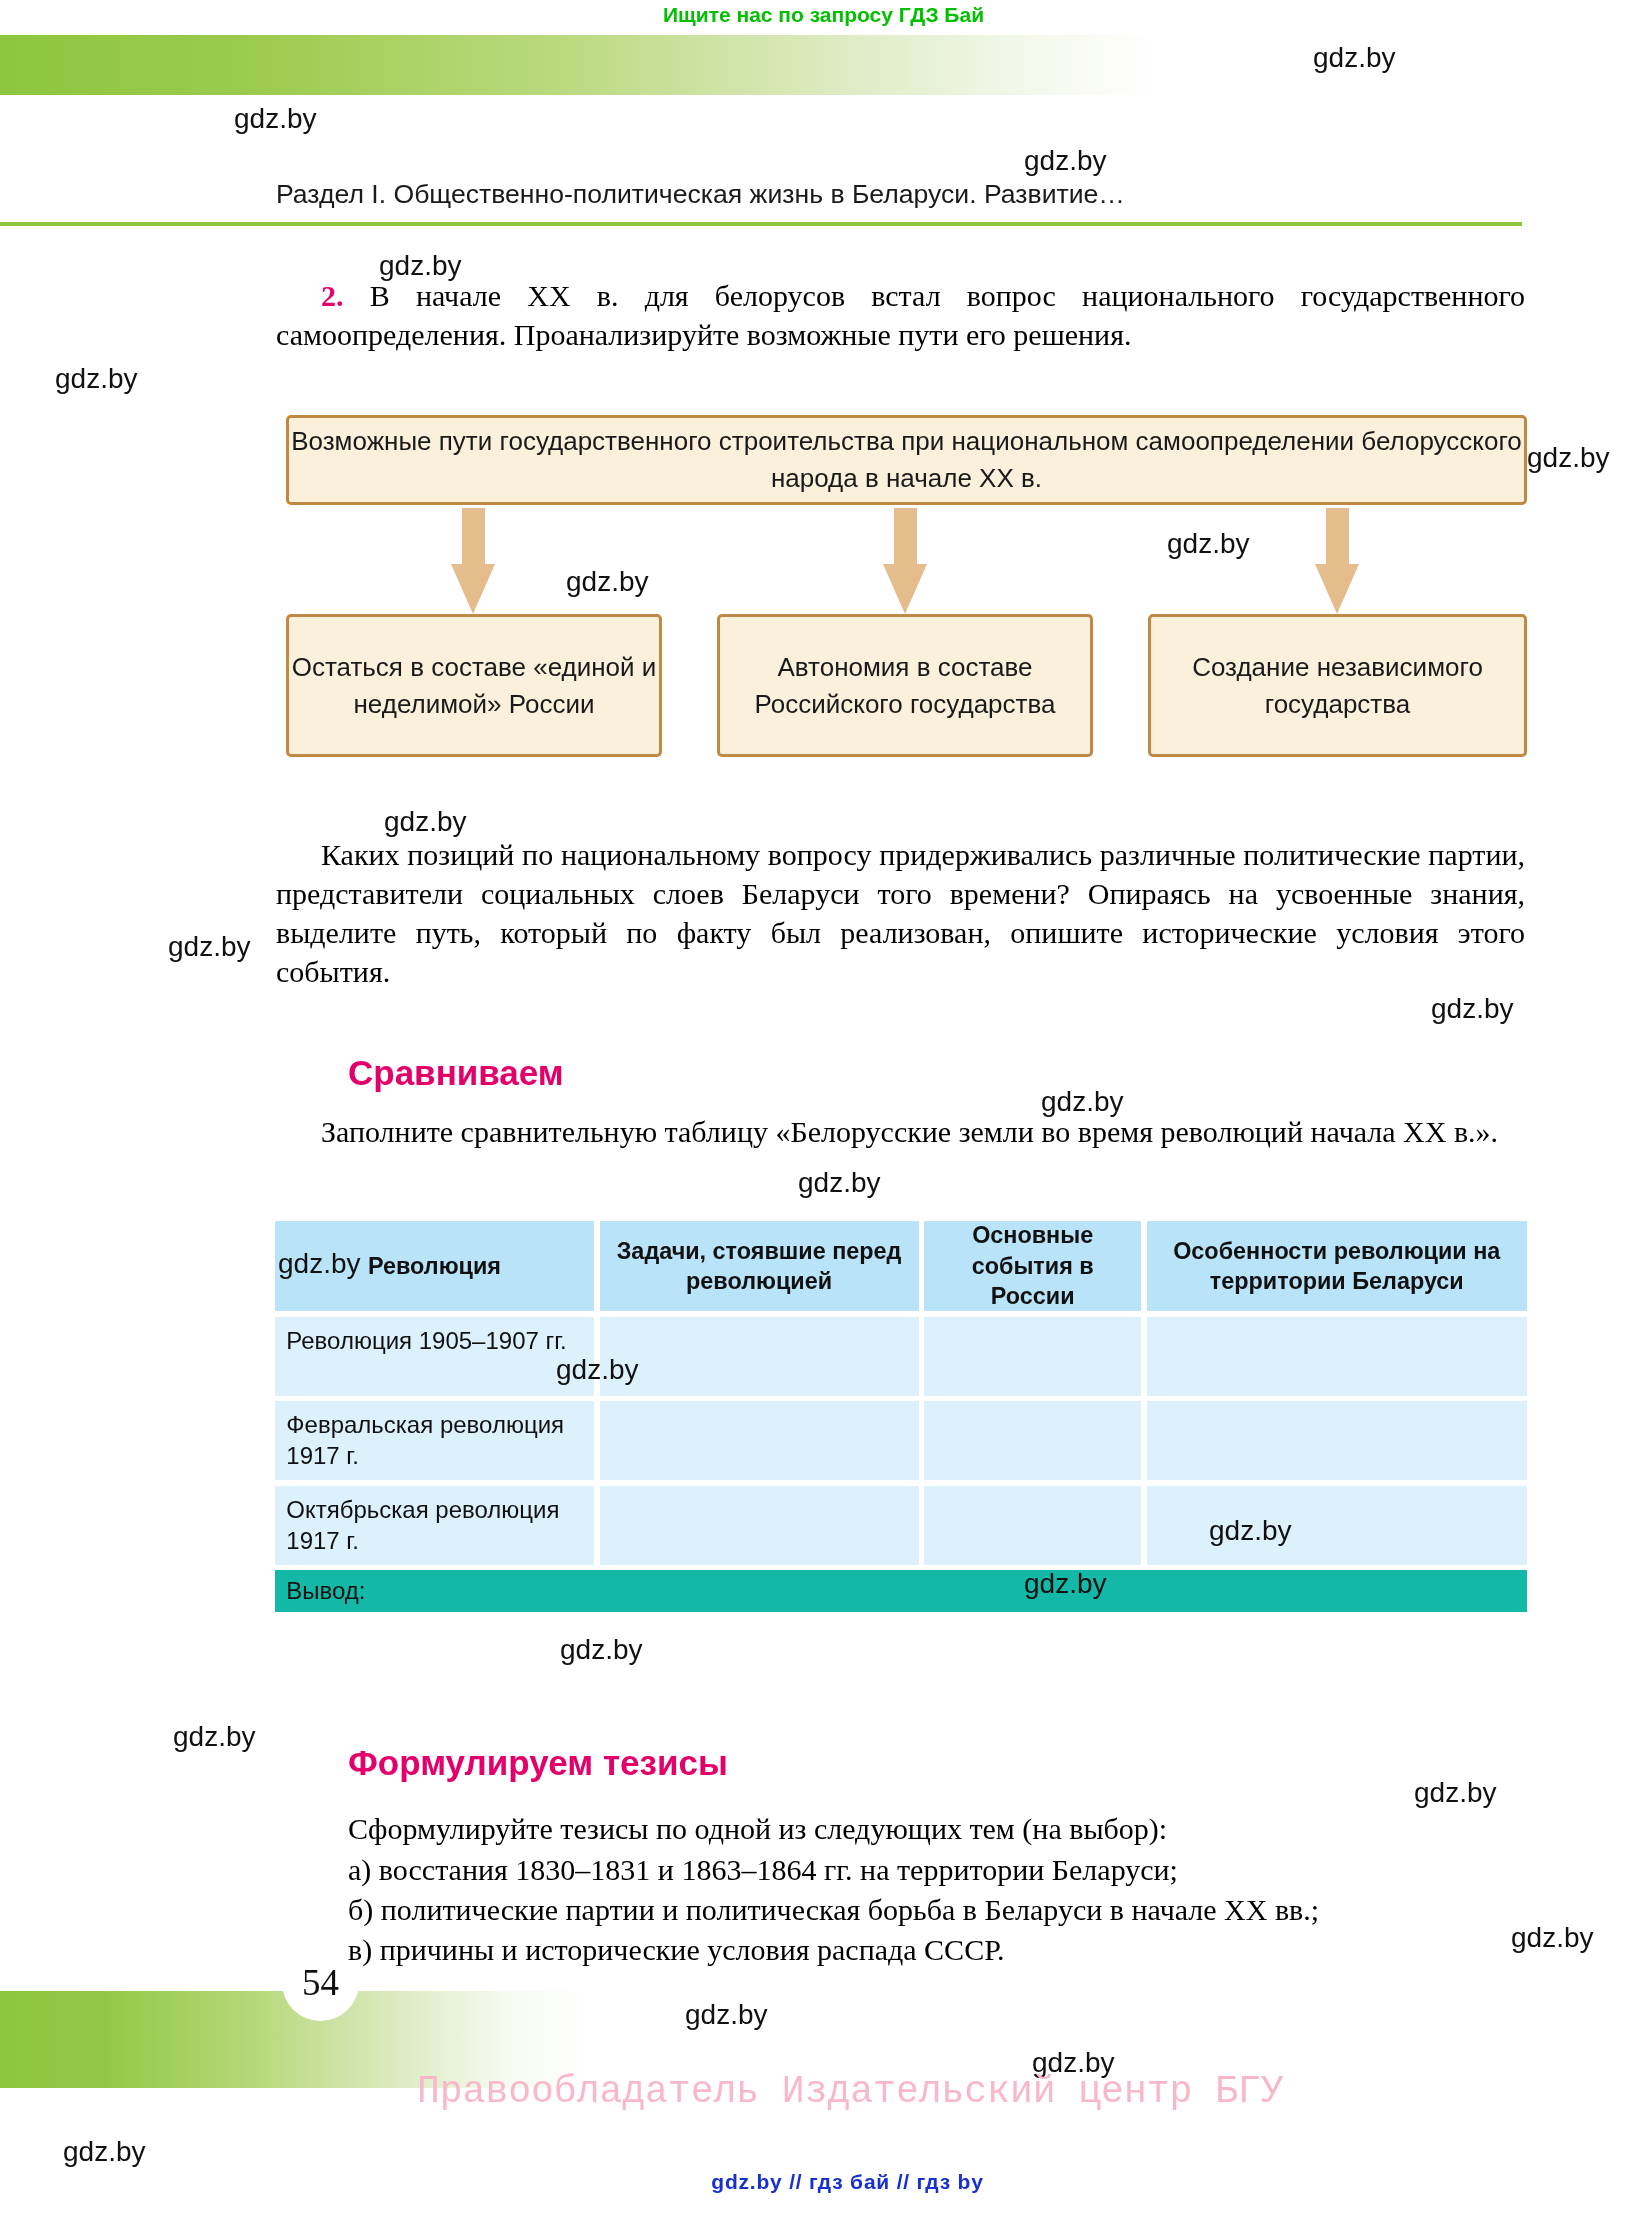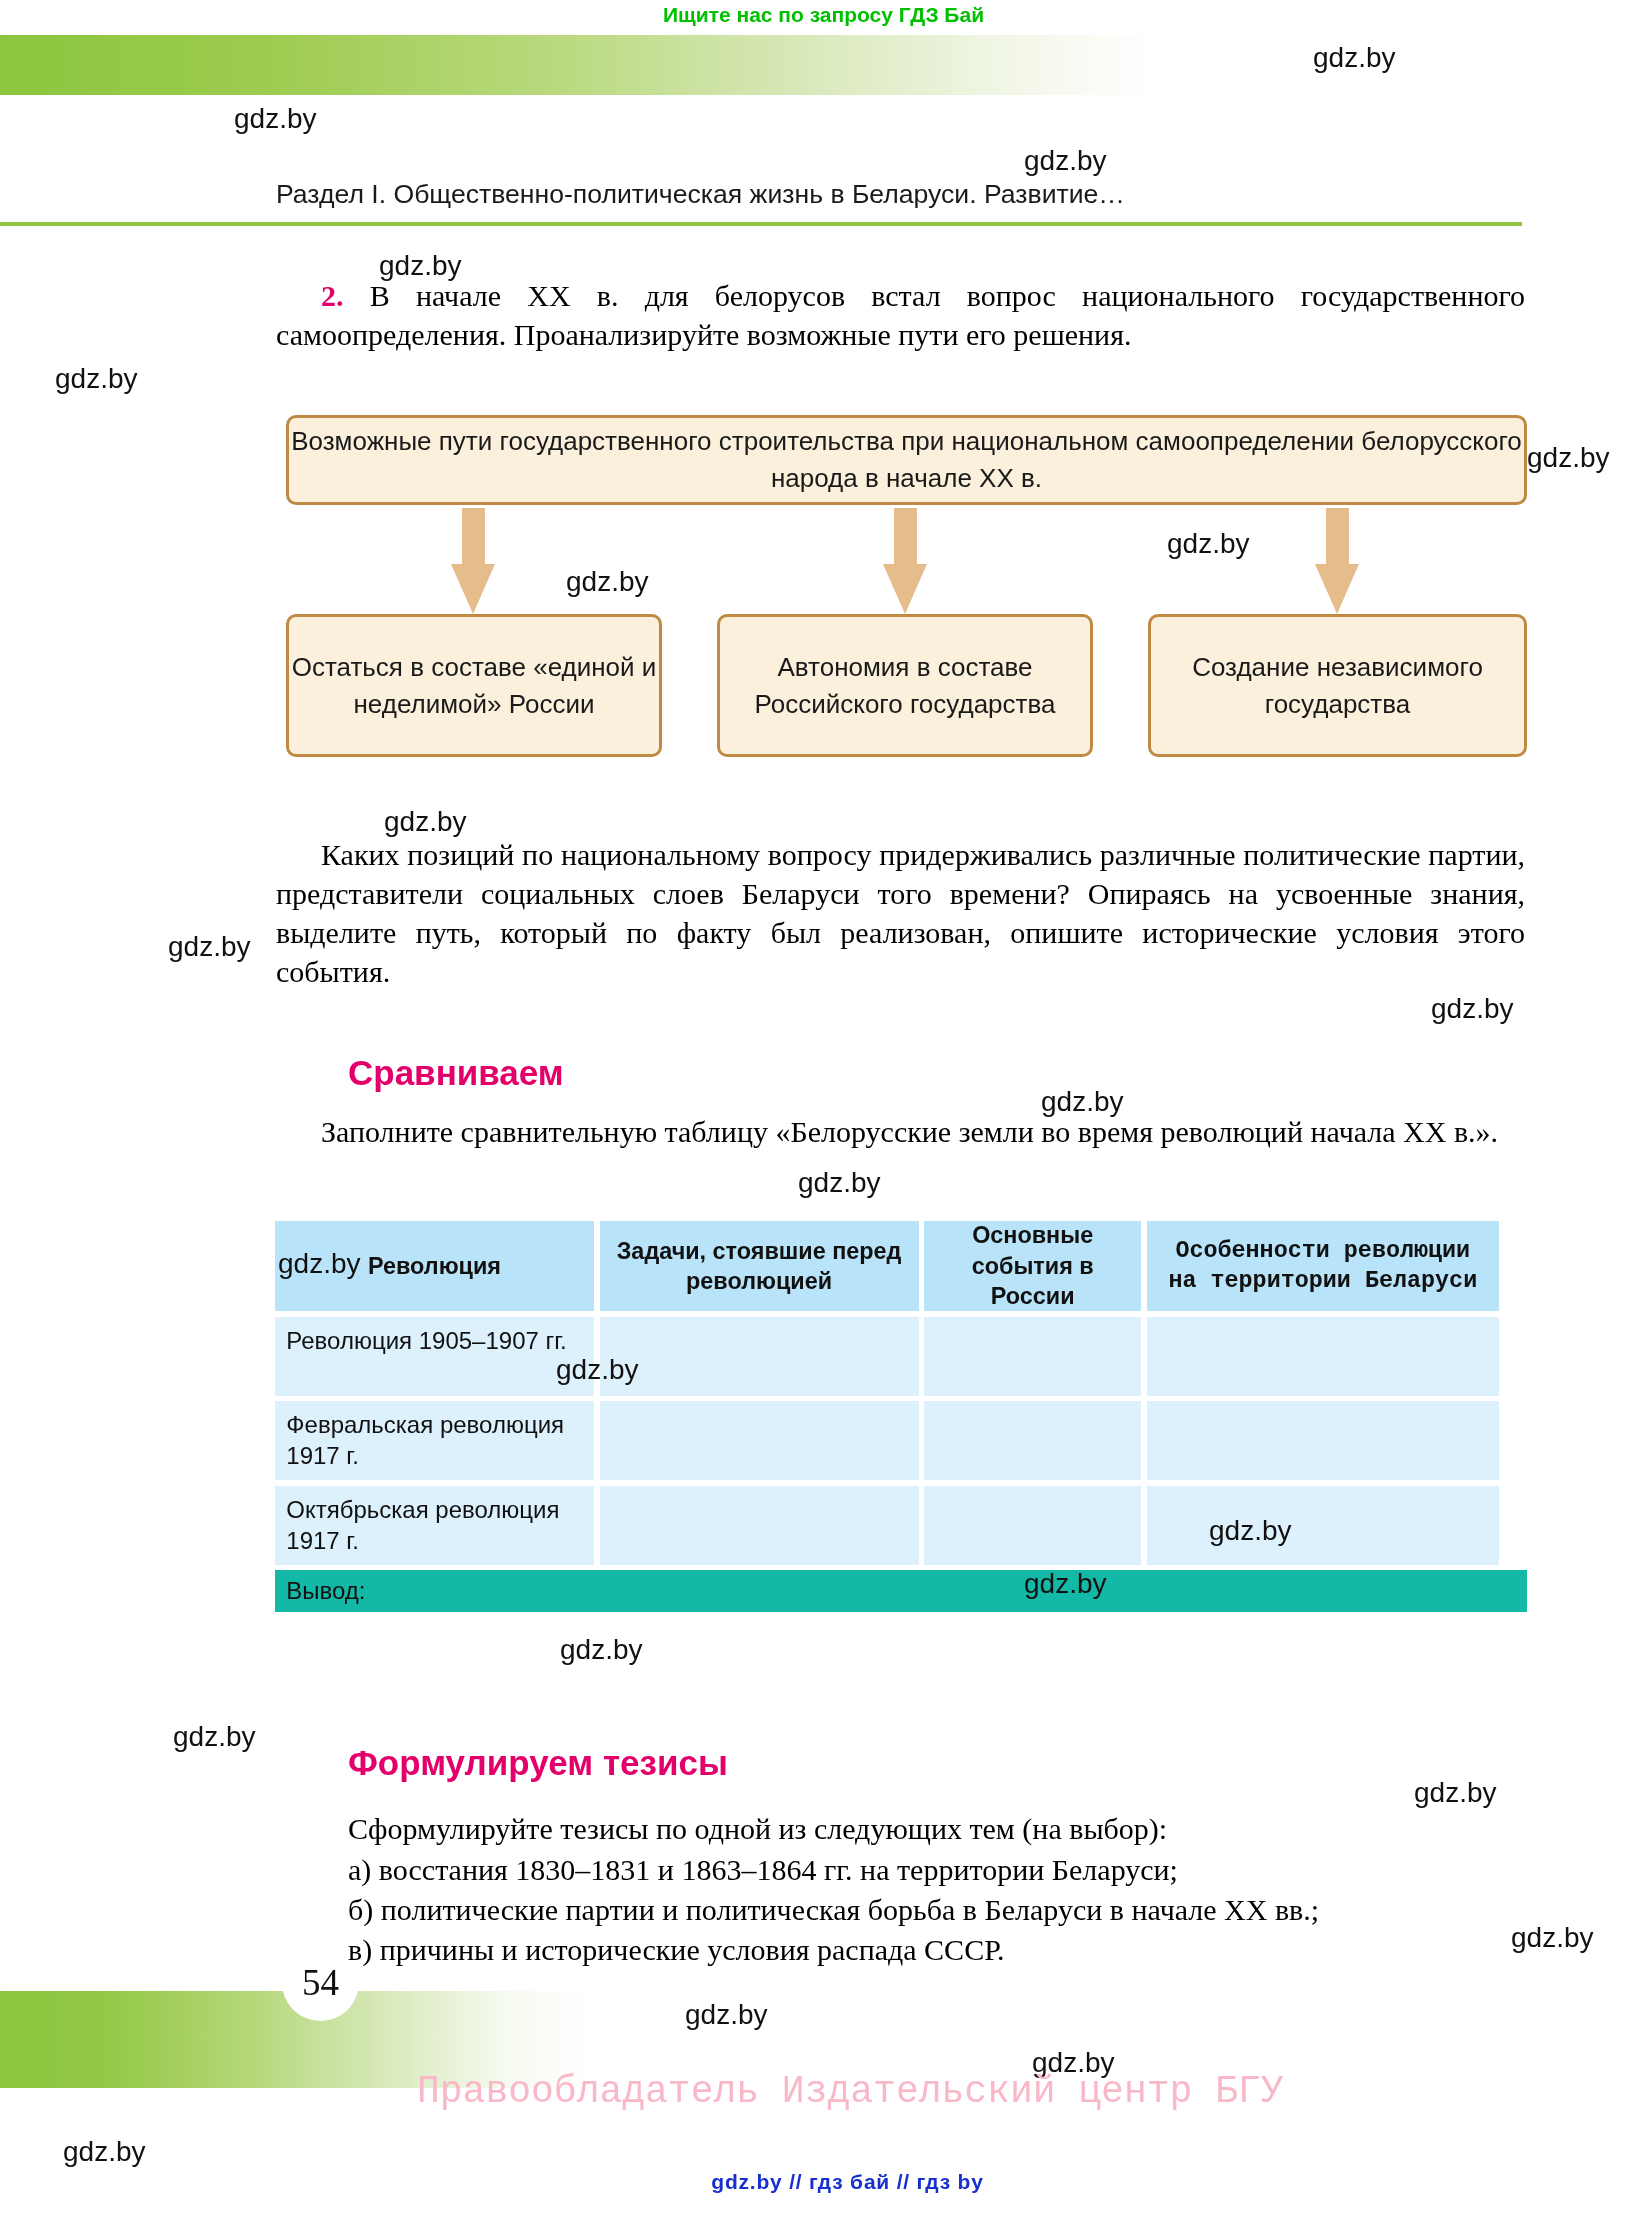--- a/index.html
+++ b/index.html
@@ -98,21 +98,21 @@
     color: #e4006b;
     font-weight: bold;
   }
 
   
   .diagram { position: absolute; z-index: 15; }
   .dbox {
     position: absolute;
     background: #fbf0dc;
     border: 3.2px solid #c08a44;
-    border-radius: 10px;
+    border-radius: 5px;
     box-sizing: border-box;
     display: flex;
     align-items: center;
     justify-content: center;
     text-align: center;
     font-family: "Liberation Sans", sans-serif;
     font-size: 26px;
     line-height: 1.42;
     color: #1a1a1a;
   }
@@ -188,21 +188,21 @@
     background: #ddf1fd;
     font-size: 24px;
     line-height: 1.30;
     height: 79px;
     display: flex;
     align-items: flex-start;
   }
   .c1 { width: 319px; margin-right: 5.6px; }
   .c2 { width: 319px; margin-right: 5.6px; }
   .c3 { width: 217px; margin-right: 5.6px; }
-  .c4 { width: 352px; font-family: Liberation Mono, monospace; }
+  .c4 { width: 380px; }
   .tfoot .tcell {
     background: #14b8a6;
     font-size: 24px;
     height: 42px;
     display: flex;
     align-items: center;
     width: 1252px;
   }
 
   

